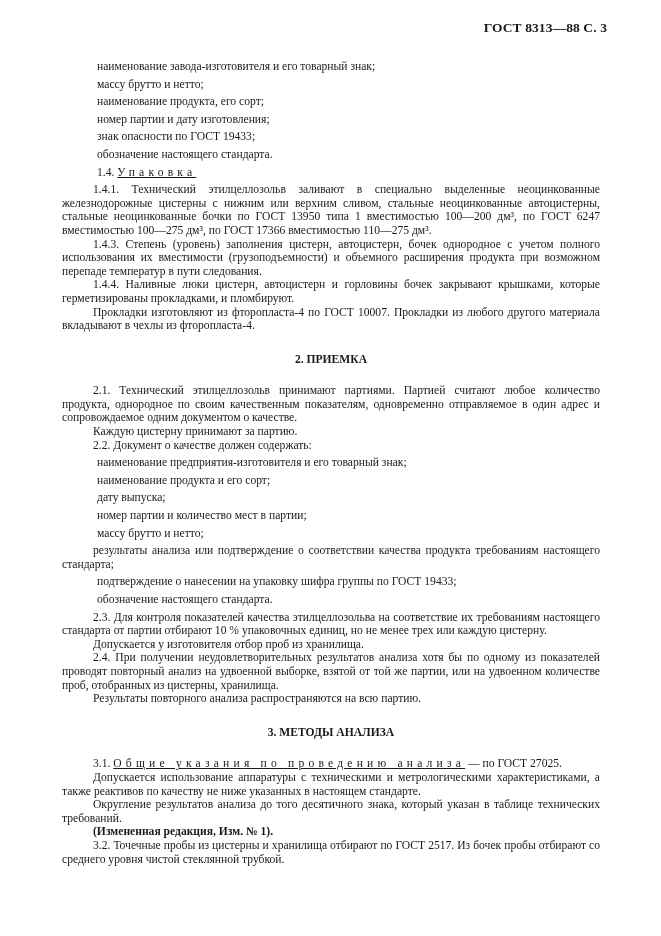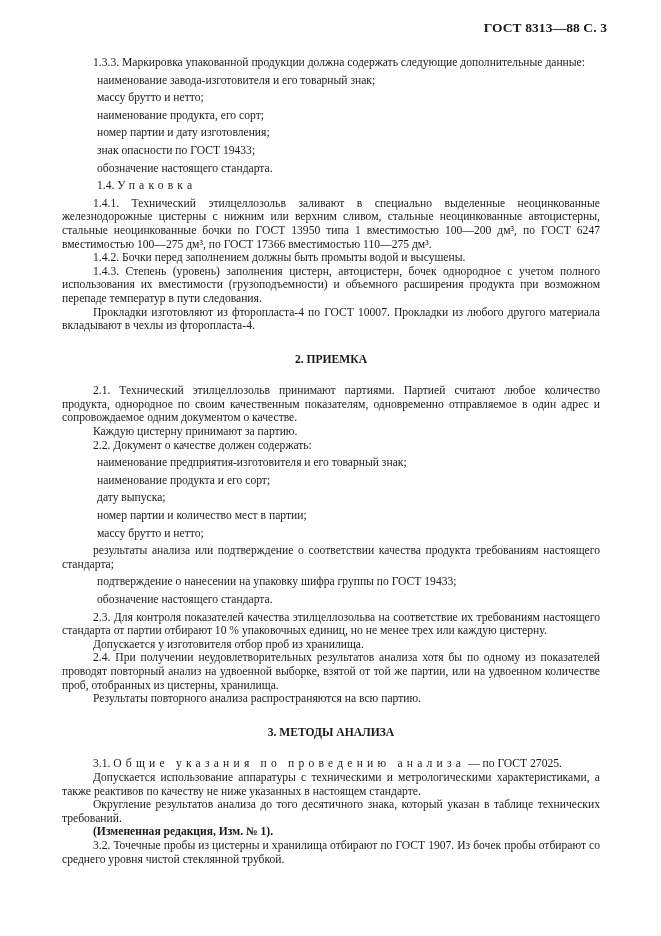--- a/index.html
+++ b/index.html
@@ -2,44 +2,43 @@
 <html><head>
 <meta charset="utf-8">
 <style>
   html, body { margin: 0; padding: 0; background: #ffffff; }
   body { width: 661px; height: 936px; position: relative; overflow: hidden;
          font-family: "Liberation Serif", "DejaVu Serif", serif; color: #1a1a1a; }
   .page-header { position: absolute; top: 20px; right: 54px; font-weight: bold; font-size: 13.5px; letter-spacing: 0.1px; }
   .content { position: absolute; left: 62px; top: 56px; width: 538px; font-size: 11.6px; line-height: 13.6px; }
   .p { text-align: justify; text-indent: 31px; margin: 0; }
   .li { margin: 4px; padding-left: 31px; }
-  .spaced { letter-spacing: 4.2px; }
+  .spaced { letter-spacing: 4.2px; text-decoration: underline; }
   .h2 { text-align: center; font-weight: bold; font-size: 11.6px; margin: 20px 0 18px 0; }
   .bold { font-weight: bold; }
 </style>
 </head>
 <body>
 
 <div class="page-header">ГОСТ 8313—88 С. 3</div>
 
 <div class="content">
 
-  <p class="p">1.3.3. Маркировка упакованной продукции должна содержать следующие дополнительные данные:</p>
   <div>
     <p class="li">наименование завода-изготовителя и его товарный знак;</p>
     <p class="li">массу брутто и нетто;</p>
     <p class="li">наименование продукта, его сорт;</p>
     <p class="li">номер партии и дату изготовления;</p>
     <p class="li">знак опасности по ГОСТ 19433;</p>
     <p class="li">обозначение настоящего стандарта.</p>
   </div>
   <p class="li"><span>1.4.</span> <span class="spaced">Упаковка</span></p>
   <p class="p">1.4.1. Технический этилцеллозольв заливают в специально выделенные неоцинкованные железнодорожные цистерны с нижним или верхним сливом, стальные неоцинкованные автоцистерны, стальные неоцинкованные бочки по ГОСТ 13950 типа 1 вместимостью 100—200 дм³, по ГОСТ 6247 вместимостью 100—275 дм³, по ГОСТ 17366 вместимостью 110—275 дм³.</p>
-  <p class="p">1.4.2. Бочки перед заполнением должны быть промыты водой и высушены.</p>
   <p class="p">1.4.3. Степень (уровень) заполнения цистерн, автоцистерн, бочек однородное с учетом полного использования их вместимости (грузоподъемности) и объемного расширения продукта при возможном перепаде температур в пути следования.</p>
+  <p class="p">1.4.4. Наливные люки цистерн, автоцистерн и горловины бочек закрывают крышками, которые герметизированы прокладками, и пломбируют.</p>
   <p class="p">Прокладки изготовляют из фторопласта-4 по ГОСТ 10007. Прокладки из любого другого материала вкладывают в чехлы из фторопласта-4.</p>
 
   <div class="h2">2. ПРИЕМКА</div>
   <p class="p">2.1. Технический этилцеллозольв принимают партиями. Партией считают любое количество продукта, однородное по своим качественным показателям, одновременно отправляемое в один адрес и сопровождаемое одним документом о качестве.</p>
   <p class="p">Каждую цистерну принимают за партию.</p>
   <p class="p">2.2. Документ о качестве должен содержать:</p>
   <div>
     <p class="li">наименование предприятия-изготовителя и его товарный знак;</p>
     <p class="li">наименование продукта и его сорт;</p>
     <p class="li">дату выпуска;</p>
@@ -52,14 +51,14 @@
   <p class="p">2.3. Для контроля показателей качества этилцеллозольва на соответствие их требованиям настоящего стандарта от партии отбирают 10 % упаковочных единиц, но не менее трех или каждую цистерну.</p>
   <p class="p">Допускается у изготовителя отбор проб из хранилища.</p>
   <p class="p">2.4. При получении неудовлетворительных результатов анализа хотя бы по одному из показателей проводят повторный анализ на удвоенной выборке, взятой от той же партии, или на удвоенном количестве проб, отобранных из цистерны, хранилища.</p>
   <p class="p">Результаты повторного анализа распространяются на всю партию.</p>
 
   <div class="h2">3. МЕТОДЫ АНАЛИЗА</div>
   <p class="p"><span>3.1.</span> <span class="spaced">Общие указания по проведению анализа</span><span> — по ГОСТ 27025.</span></p>
   <p class="p">Допускается использование аппаратуры с техническими и метрологическими характеристиками, а также реактивов по качеству не ниже указанных в настоящем стандарте.</p>
   <p class="p">Округление результатов анализа до того десятичного знака, который указан в таблице технических требований.</p>
   <p class="p bold">(Измененная редакция, Изм. № 1).</p>
-  <p class="p">3.2. Точечные пробы из цистерны и хранилища отбирают по ГОСТ 1907. Из бочек пробы отбирают со среднего уровня чистой стеклянной трубкой.</p>
+  <p class="p">3.2. Точечные пробы из цистерны и хранилища отбирают по ГОСТ 2517. Из бочек пробы отбирают со среднего уровня чистой стеклянной трубкой.</p>
 </div>
 
 </body></html>

